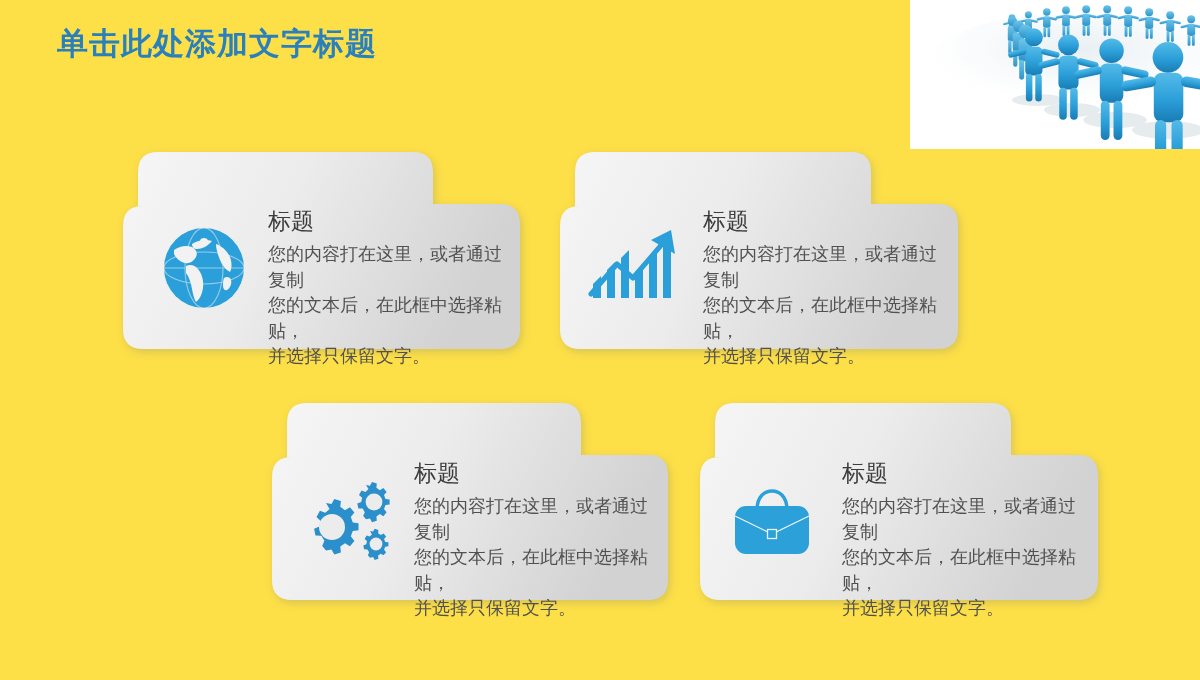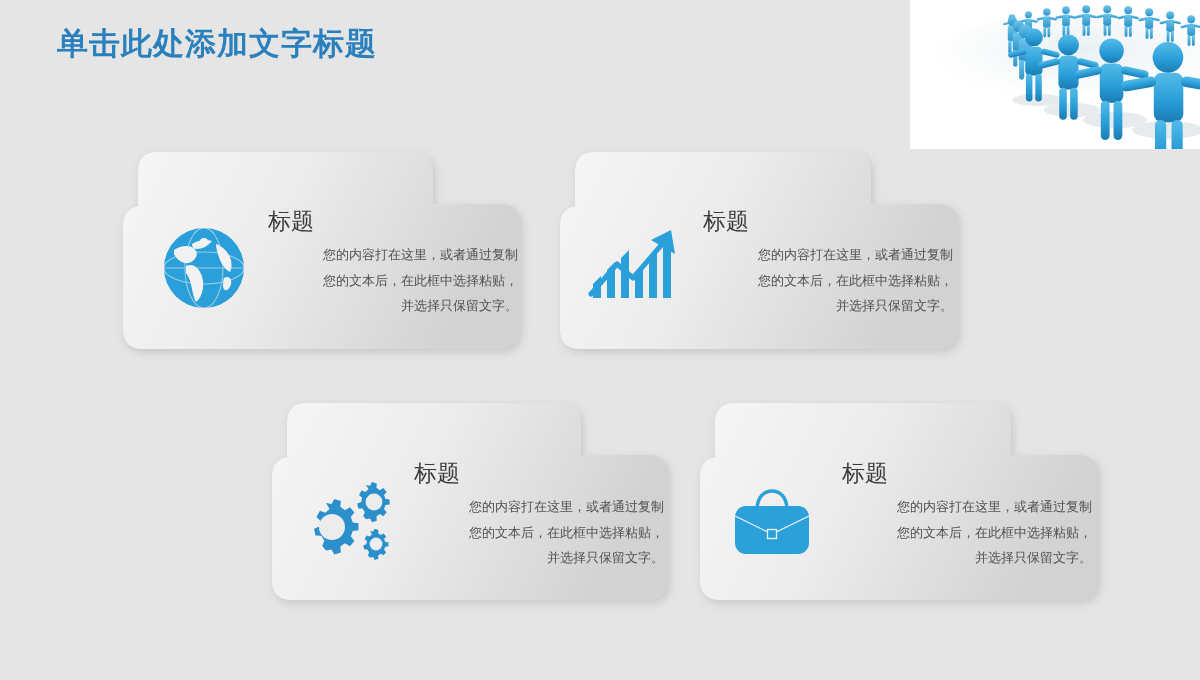--- a/index.html
+++ b/index.html
@@ -14,21 +14,21 @@
     font-family: "Liberation Sans", "DejaVu Sans", sans-serif;
     overflow: hidden;
     position: relative;
   }
 
   #slide {
     position: absolute;
     inset: 0;
     width: 1200px;
     height: 680px;
-    background: #e5e5e5;
+    background: #fde047;
     overflow: hidden;
   }
 
   
   #slide-title {
     position: absolute;
     left: 57px;
     top: 22px;
     font-size: 31px;
     font-weight: bold;
@@ -73,26 +73,25 @@
     position: absolute;
   }
   .card-heading {
     font-size: 23px;
     color: #3c3c3c;
     line-height: 30px;
     margin: 4px 0 6px 0;
     font-weight: normal;
   }
   .card-body {
-    font-size: 13px;
+    font-size: 18px;
     color: #515151;
     line-height: 25.5px;
     margin: 0;
     white-space: pre-line;
-    text-align: right;
   }
 
   
   #card-1 { left: 118px; top: 147px;  width: 407px; height: 207px; }
   #card-2 { left: 555px; top: 147px;  width: 408px; height: 207px; }
   #card-3 { left: 267px; top: 398px;  width: 406px; height: 207px; }
   #card-4 { left: 695px; top: 398px;  width: 408px; height: 207px; }
 
   #card-1 .card-icon { left: 38px;  top: 73px;  width: 96px; height: 96px; }
   #card-2 .card-icon { left: 28px;  top: 73px;  width: 100px; height: 96px; }

